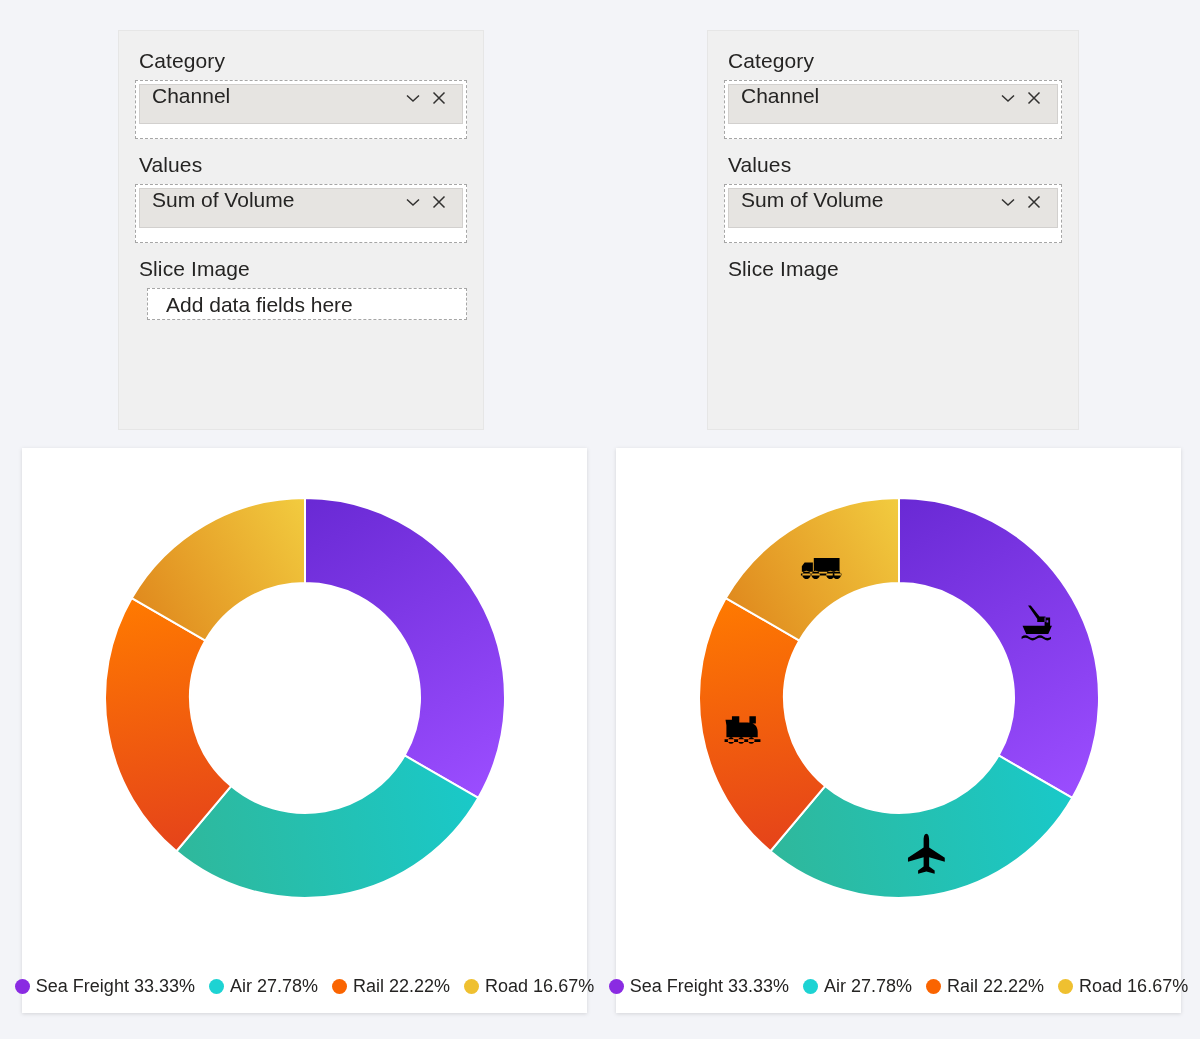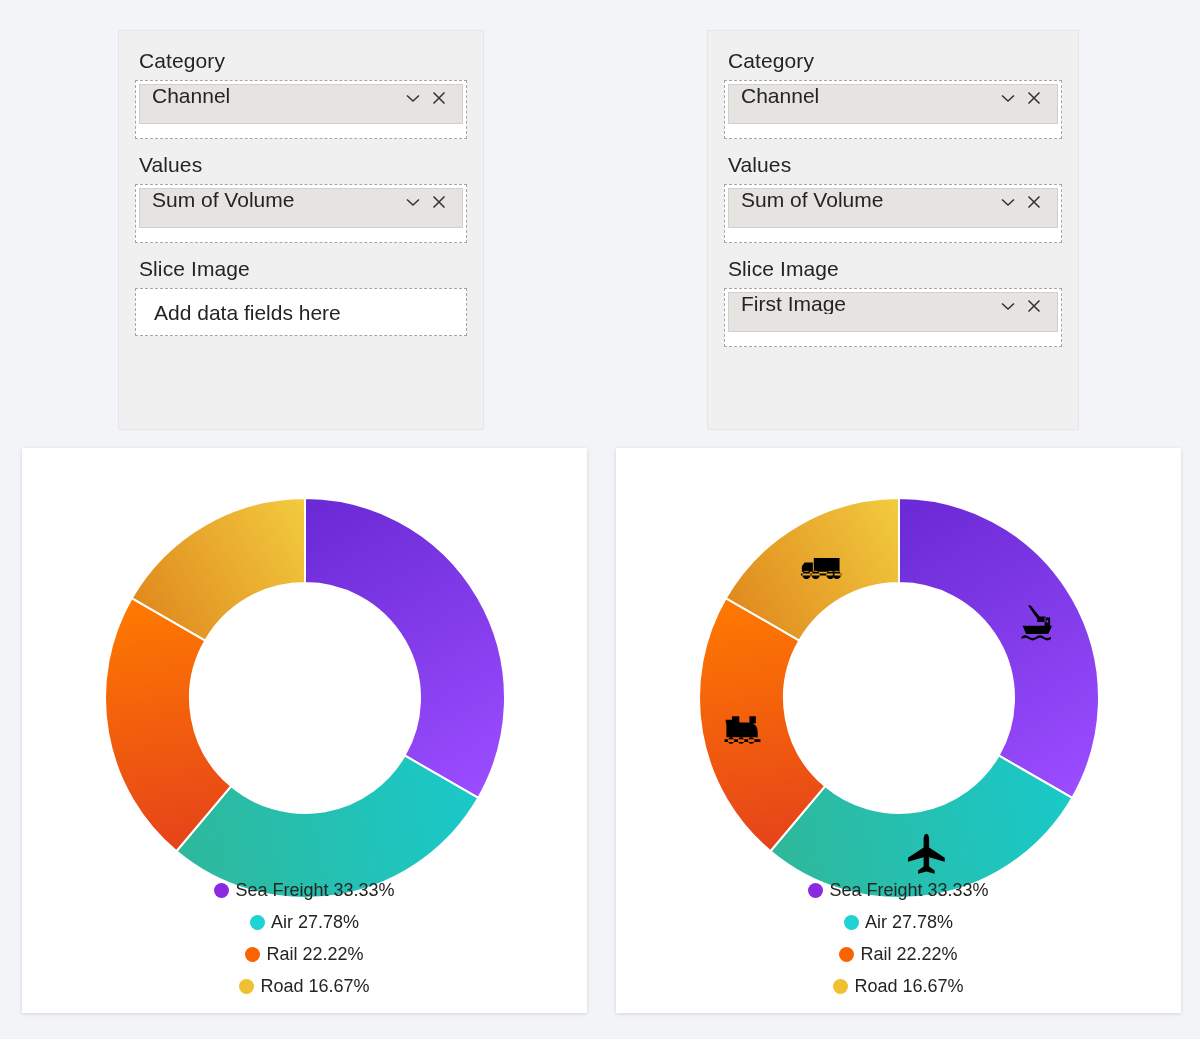--- a/index.html
+++ b/index.html
@@ -32,23 +32,24 @@
   }
   .dropzone{
     border:1px dashed #a6a6a6;
     background:#ffffff;
     box-sizing:border-box;
     padding:3px 3px 14px 3px;
     margin-bottom:14px;
   }
   .dropzone.empty{
     padding:0;
-    height:48px;
+    height:32px;
     display:flex;
     align-items:center;
+    margin-left:12px;
   }
   .placeholder{
     font-size:21px;
     color:#252423;
     padding-left:18px;
     line-height:1;
   }
   .pill{
     height:40px;
     background:#e6e4e1;
@@ -93,21 +94,20 @@
 
   
   .legend{
     position:absolute;
     left:0;bottom:18px;
     width:565px;
     display:flex;
     align-items:center;
     justify-content:center;
     gap:14px;
-    flex-direction:column;
   }
   .legend-item{display:flex;align-items:center;gap:6px;}
   .legend-dot{
     width:15px;height:15px;border-radius:50%;
     flex:0 0 auto;
   }
   .legend-text{
     font-size:18px;
     color:#252423;
     white-space:nowrap;
@@ -192,35 +192,20 @@
         </span>
         <span class="pill-btn">
           <svg width="18" height="18" viewBox="0 0 18 18">
               <path d="M3.5 3.5 L14.5 14.5 M14.5 3.5 L3.5 14.5" fill="none" stroke="#323130" stroke-width="1.5"></path>
             </svg>
         </span>
       </div>
     </div>
 
     <div class="well-label">Slice Image</div>
-    <div class="dropzone">
-      <div class="pill">
-        <span class="pill-text">First Image</span>
-        <span class="pill-btn">
-          <svg width="20" height="20" viewBox="0 0 20 20">
-              <path d="M4 7.5 L10 13 L16 7.5" fill="none" stroke="#323130" stroke-width="1.5"></path>
-            </svg>
-        </span>
-        <span class="pill-btn">
-          <svg width="18" height="18" viewBox="0 0 18 18">
-              <path d="M3.5 3.5 L14.5 14.5 M14.5 3.5 L3.5 14.5" fill="none" stroke="#323130" stroke-width="1.5"></path>
-            </svg>
-        </span>
-      </div>
-    </div>
 
   </div>
 
   <div class="chartcard" id="chart-card-left">
     <div class="donut-wrap">
       <svg class="donut-svg" id="donut-0" width="480" height="480" viewBox="0 0 480 480">
           <defs>
             <linearGradient id="grad-0-0" gradientUnits="userSpaceOnUse" x1="240" y1="40" x2="413.22602090894605" y2="339.9637218197351">
               <stop offset="0" stop-color="#6929D4"></stop>
               <stop offset="1" stop-color="#9B4DFF"></stop>

